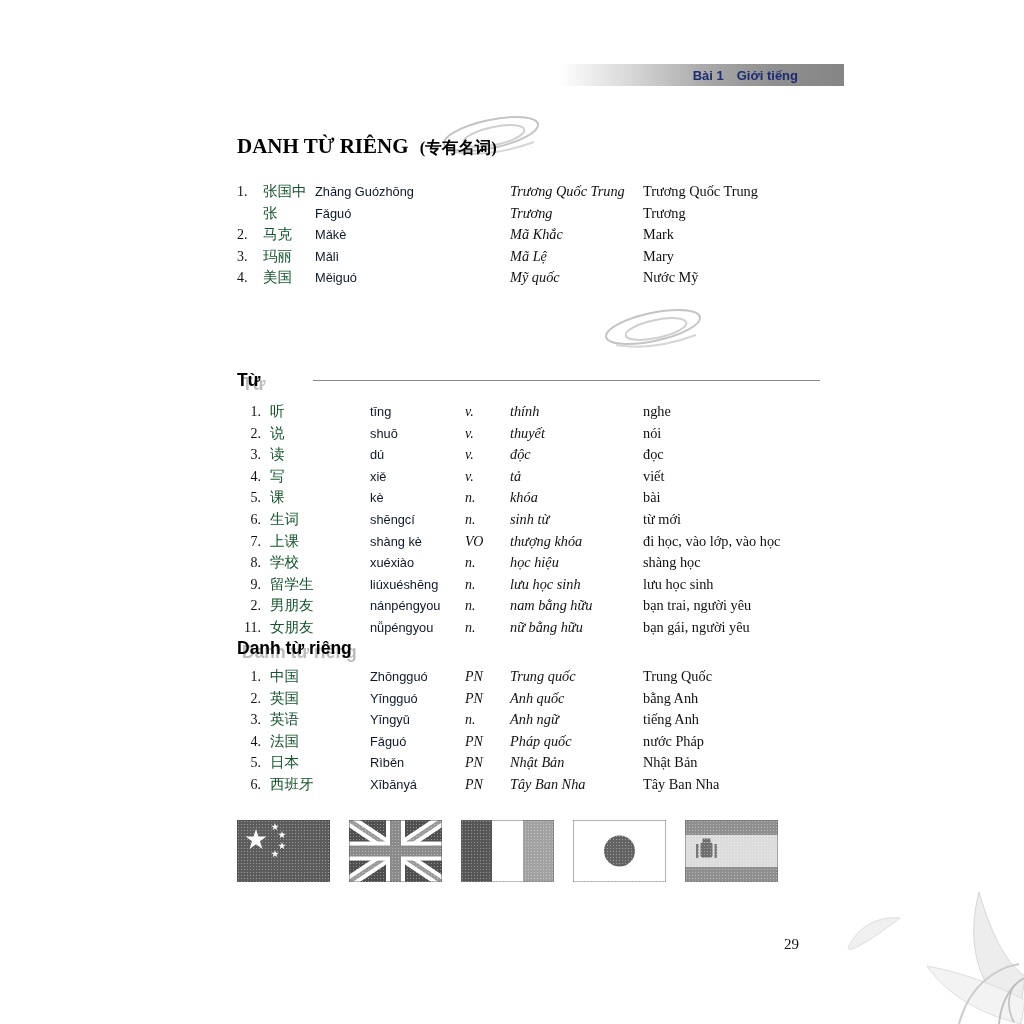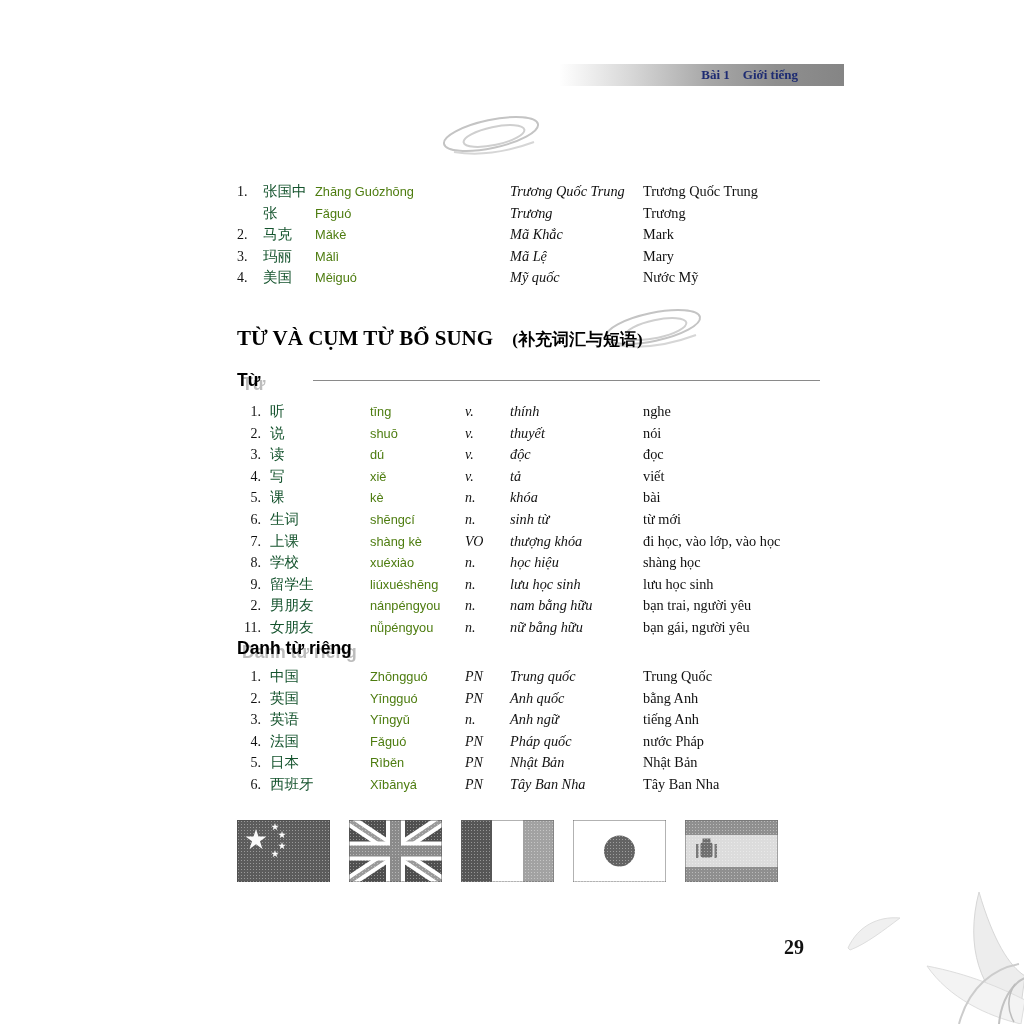--- a/index.html
+++ b/index.html
@@ -7,21 +7,21 @@
     position:relative;width:1024px;height:1024px;background:#ffffff;
     overflow:hidden;font-family:"Liberation Serif",serif;color:#111;
     margin:0 auto;
   }
   
   .lesson-bar{
     position:absolute;left:559px;top:64px;width:285px;height:22px;
     background:linear-gradient(90deg,#ffffff 0%,#d6d6d6 26%,#a8a8a8 52%,#8f8f8f 76%,#858585 100%);
     display:flex;align-items:center;justify-content:flex-end;gap:13px;
     padding-right:46px;box-sizing:border-box;
-    font-family:Liberation Serif, serif;font-weight:700;font-size:13px;color:#1d2b72;text-align:right;
+    font-family:Liberation Sans, sans-serif;font-weight:700;font-size:13px;color:#1d2b72;text-align:right;
   }
   
   .sec-title{position:absolute;left:237px;margin:0;font-weight:700;font-size:21px;
     white-space:nowrap;z-index:2;color:#000;}
   .sec1-title{top:134px;}
   .sec2-title{top:326px;}
   .sec-title .cjk1{font-size:16.5px;margin-left:6px;}
   .sec-title .cjk2{font-size:17px;margin-left:14px;}
   .swirl{position:absolute;z-index:1;}
   .swirl1{left:436px;top:108px;}
@@ -32,62 +32,66 @@
   .table1{left:237px;top:181px;width:586px;}
   .table1 .vrow{grid-template-columns:26px 52px 195px 133px 1fr;line-height:21.5px;}
   .tableW{left:240px;top:401px;width:583px;}
   .tableW .vrow{grid-template-columns:26px 104px 95px 45px 133px 1fr;line-height:20.6px;}
   .tableP{left:240px;top:666px;width:583px;}
   .tableP .vrow{grid-template-columns:26px 104px 95px 45px 133px 1fr;line-height:20.5px;}
   .c-num{font-size:14px;padding-right:5px;}
   .tableW .c-num,.tableP .c-num{text-align:right;}
   .c-hanzi{font-family:"Liberation Sans","DejaVu Sans",sans-serif;font-size:14.5px;color:#14532d;}
   .tableW .c-hanzi,.tableP .c-hanzi{padding-left:4px;}
-  .c-pinyin{font-family:"Liberation Sans","DejaVu Sans",sans-serif;font-size:12.8px;color:#4d7c0f;}
+  .c-pinyin{font-family:"Liberation Sans","DejaVu Sans",sans-serif;font-size:12.8px;color:#0f172a;}
   .c-pos{font-style:italic;font-size:14px;}
   .c-sino{font-style:italic;font-size:14.3px;}
   .c-viet{font-size:14.3px;}
   
   .sub-title{position:absolute;font-family:"Liberation Sans",sans-serif;font-weight:700;
     font-size:17.5px;color:#000;z-index:2;}
   .tu-head{left:237px;top:370px;width:583px;display:flex;align-items:baseline;gap:43px;}
   .tu-head .rule{flex:1;border-bottom:1px solid #8a8a8a;margin-left:10px;position:relative;top:-5px;height:0;}
   .dtr-head{left:237px;top:638px;}
   .shadowed{position:relative;display:inline-block;}
   .shadowed .ghost{position:absolute;left:5px;top:4px;color:#bcbcbc;white-space:nowrap;}
   .shadowed .main{position:relative;white-space:nowrap;}
   
   .flags{position:absolute;left:237px;top:820px;display:flex;gap:19px;z-index:2;}
   .flag{position:relative;width:93px;height:62px;}
   .flag svg{display:block;}
   .flag::after{content:"";position:absolute;inset:0;pointer-events:none;
     background-image:radial-gradient(rgba(255,255,255,.38) .6px,transparent .8px);
     background-size:3px 3px;}
   
-  .page-number{position:absolute;left:784px;top:936px;font-weight:700;font-size:20px;z-index:3;}
+  .page-number{position:absolute;left:784px;top:936px;font-weight:400;font-size:15px;z-index:3;}
   .flower{position:absolute;right:0;bottom:0;z-index:0;}
   .leaf{position:absolute;left:842px;top:908px;z-index:0;}
 </style>
 </head>
 <body>
 
 <div class="page">
 
   <div class="lesson-bar">
     <span>Bài 1</span>
     <span>Giới tiếng</span>
   </div>
 
   <svg class="swirl swirl1" width="110" height="52" viewBox="0 0 110 52">
     <g fill="none" stroke="#bfbfbf" stroke-width="2">
       <ellipse cx="55" cy="26" rx="48" ry="14" transform="rotate(-12 55 26)" stroke="#c4c4c4"></ellipse>
       <ellipse cx="58" cy="28" rx="31" ry="9" transform="rotate(-12 58 28)" stroke="#cfcfcf"></ellipse>
       <path d="M18,44 Q55,50 98,34" stroke="#d6d6d6"></path>
     </g>
   </svg>
+  <h1 class="sec-title sec1-title">
+    <span>DANH TỪ RIÊNG</span>
+    <span class="cjk1">(专有名词)</span>
+  </h1>
 
   <div class="vtable table1">
 
       <div class="vrow">
         <span class="c-num">1.</span>
         <span class="c-hanzi">张国中</span>
         <span class="c-pinyin">Zhāng Guózhōng</span>
         <span class="c-sino">Trương Quốc Trung</span>
         <span class="c-viet">Trương Quốc Trung</span>
       </div>
@@ -125,24 +129,20 @@
       </div>
     </div>
 
   <svg class="swirl swirl2" width="110" height="52" viewBox="0 0 110 52">
     <g fill="none" stroke="#bfbfbf" stroke-width="2">
       <ellipse cx="55" cy="26" rx="48" ry="14" transform="rotate(-12 55 26)" stroke="#c4c4c4"></ellipse>
       <ellipse cx="58" cy="28" rx="31" ry="9" transform="rotate(-12 58 28)" stroke="#cfcfcf"></ellipse>
       <path d="M18,44 Q55,50 98,34" stroke="#d6d6d6"></path>
     </g>
   </svg>
-  <h1 class="sec-title sec2-title">
-    <span>TỪ VÀ CỤM TỪ BỔ SUNG</span>
-    <span class="cjk2">(补充词汇与短语)</span>
-  </h1>
 
   <div class="sub-title tu-head">
     <span class="shadowed">
       <span class="ghost">Từ</span>
       <span class="main">Từ</span>
     </span>
     <span class="rule"></span>
   </div>
 
   <div class="vtable tableW">

